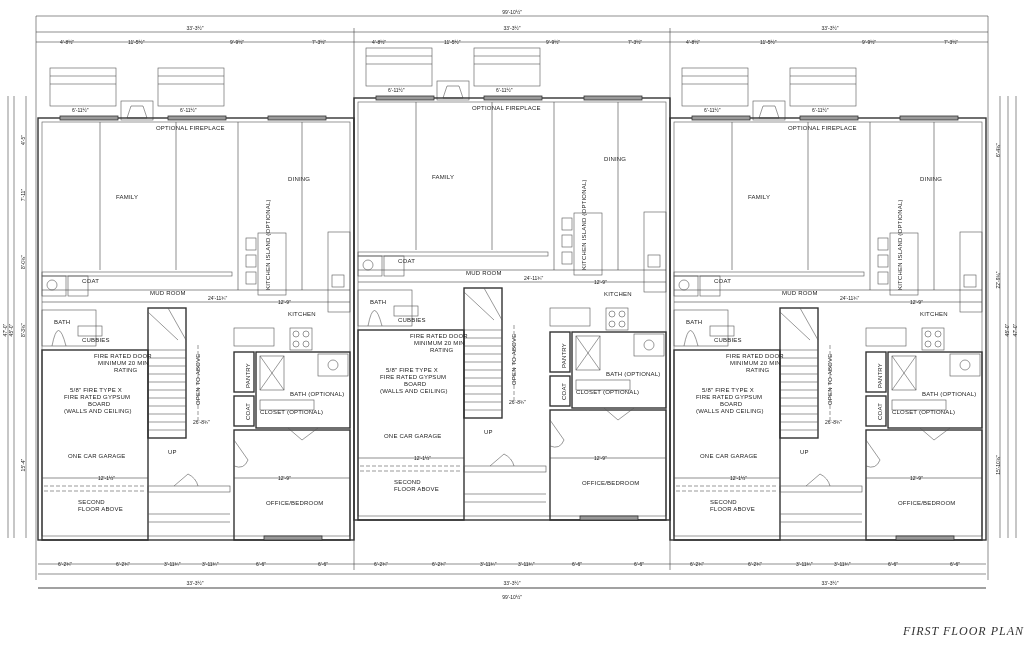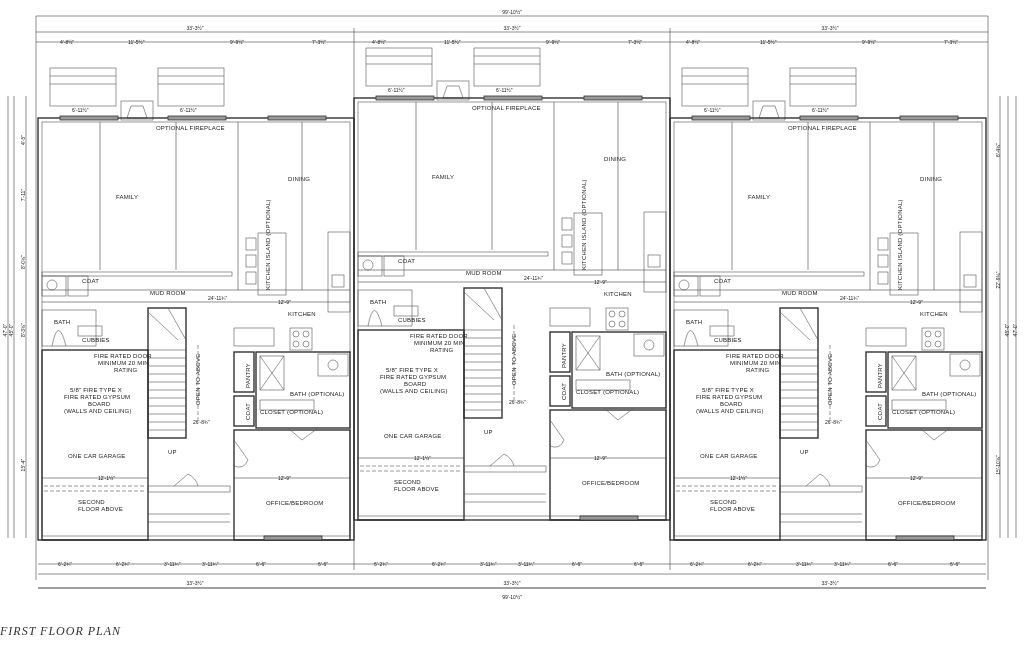--- a/index.html
+++ b/index.html
@@ -6,21 +6,21 @@
   body { width:1024px; height:660px; overflow:hidden; position:relative; font-family:"Liberation Sans", sans-serif; }
   #plan { position:absolute; left:0; top:0; width:1024px; height:660px; }
   #plan text { font-family:"Liberation Sans", sans-serif; fill:#222; }
   .wall { stroke:#333; stroke-width:1.4; fill:none; }
   .thin { stroke:#555; stroke-width:0.6; fill:none; }
   .dim { stroke:#444; stroke-width:0.6; fill:none; }
   .win { stroke:#333; stroke-width:0.8; fill:#9a9a9a; }
   .dash { stroke:#555; stroke-width:0.6; stroke-dasharray:4 2; fill:none; }
   .lbl { font-size:6px; letter-spacing:0.2px; }
   .dimtxt { font-size:5px; }
-  .title { position:absolute; left:0; width:1024px; top:624px; text-align:left; font-family:"Liberation Serif", serif; font-style:italic; font-size:12px; letter-spacing:1px; color:#333; }
+  .title { position:absolute; left:0; width:1024px; top:624px; text-align:right; font-family:"Liberation Serif", serif; font-style:italic; font-size:12px; letter-spacing:1px; color:#333; }
 </style>
 </head>
 <body>
 
 <svg id="plan" viewBox="0 0 1024 660" xmlns="http://www.w3.org/2000/svg">
   <defs>
 
     <g id="unit">
 
       <rect class="thin" x="12" y="68" width="66" height="38"></rect>

